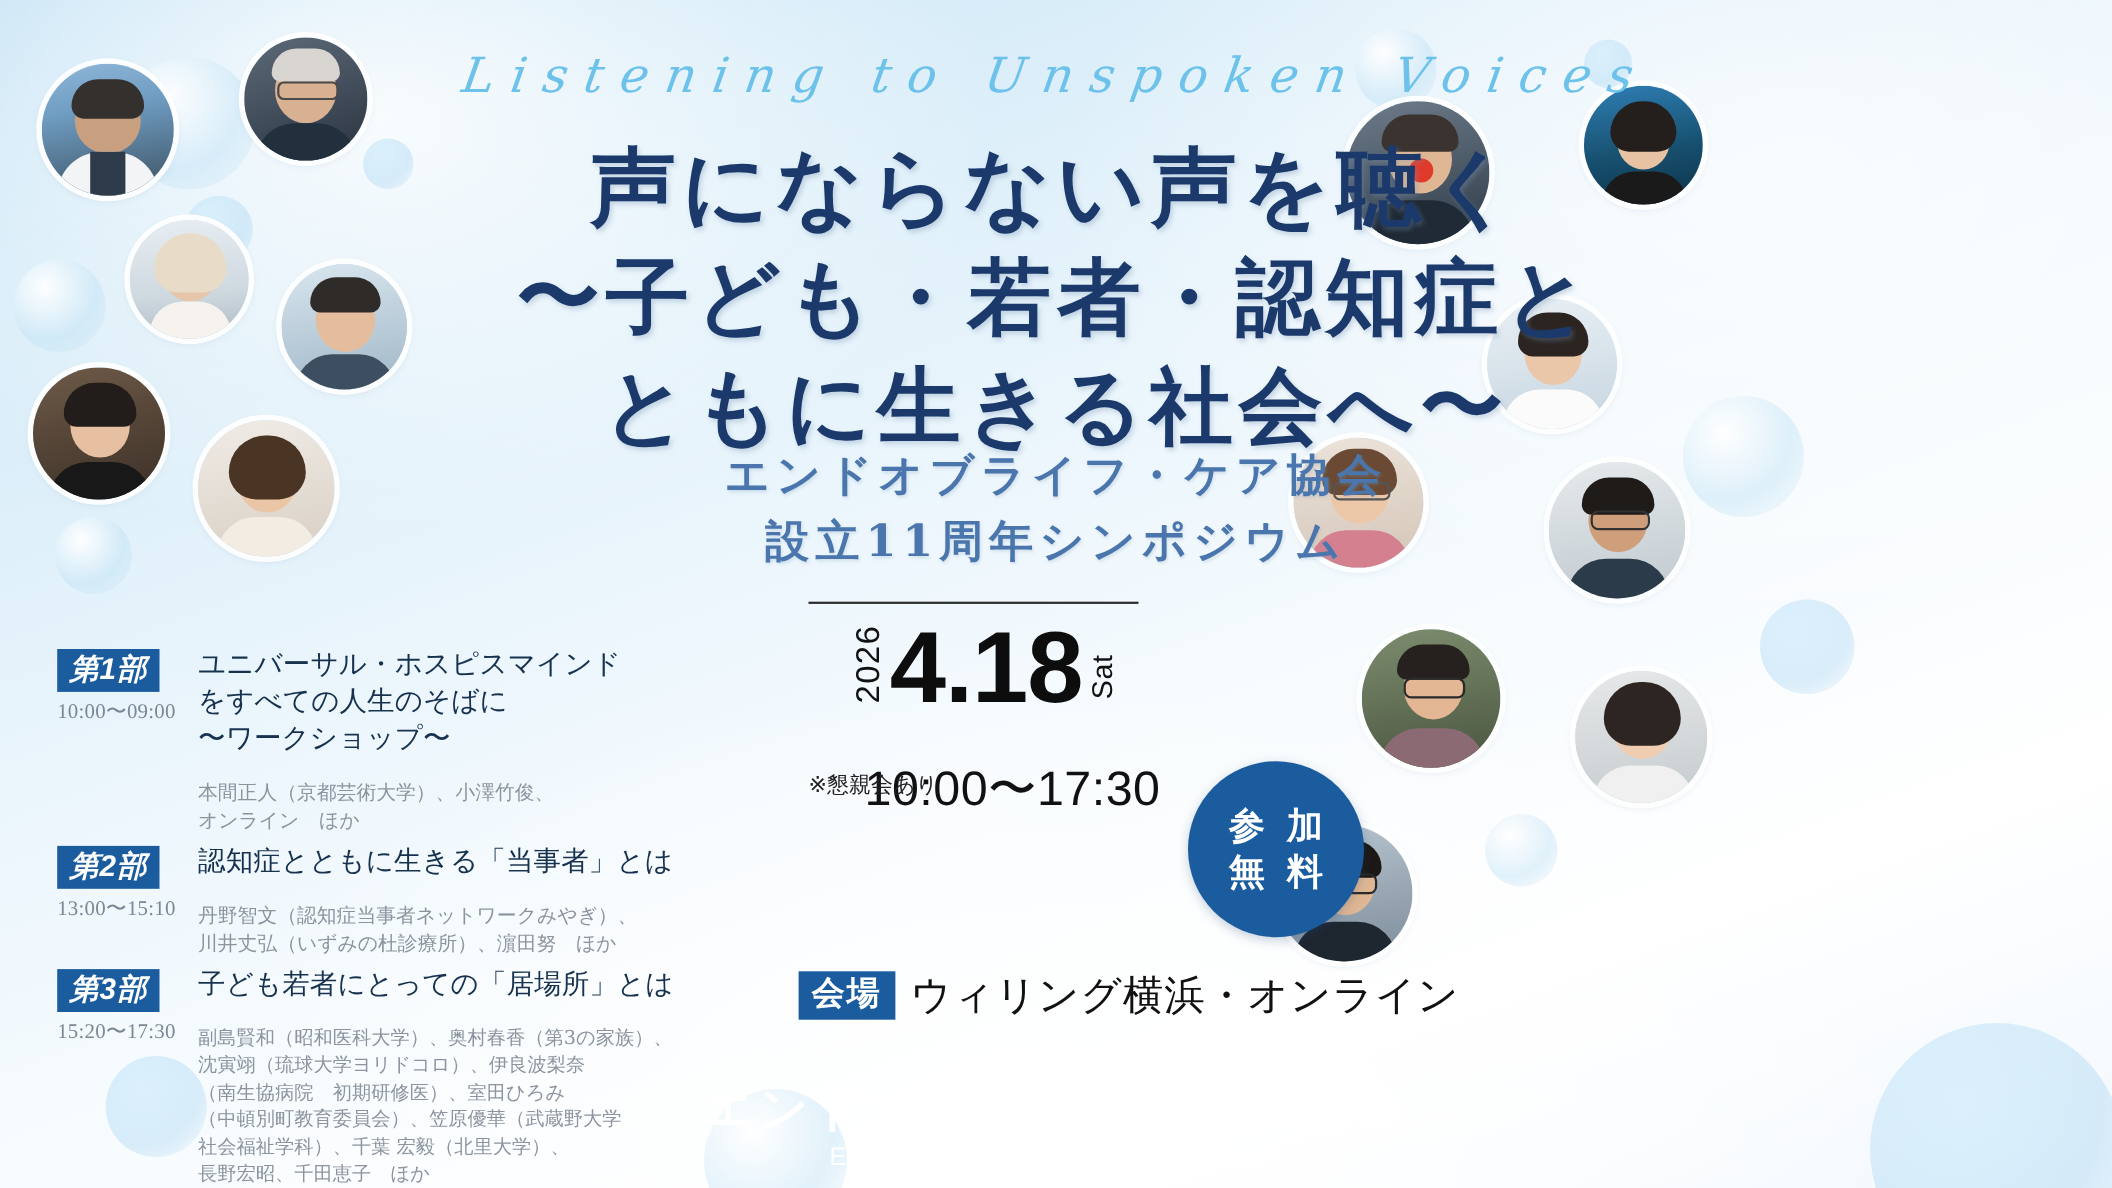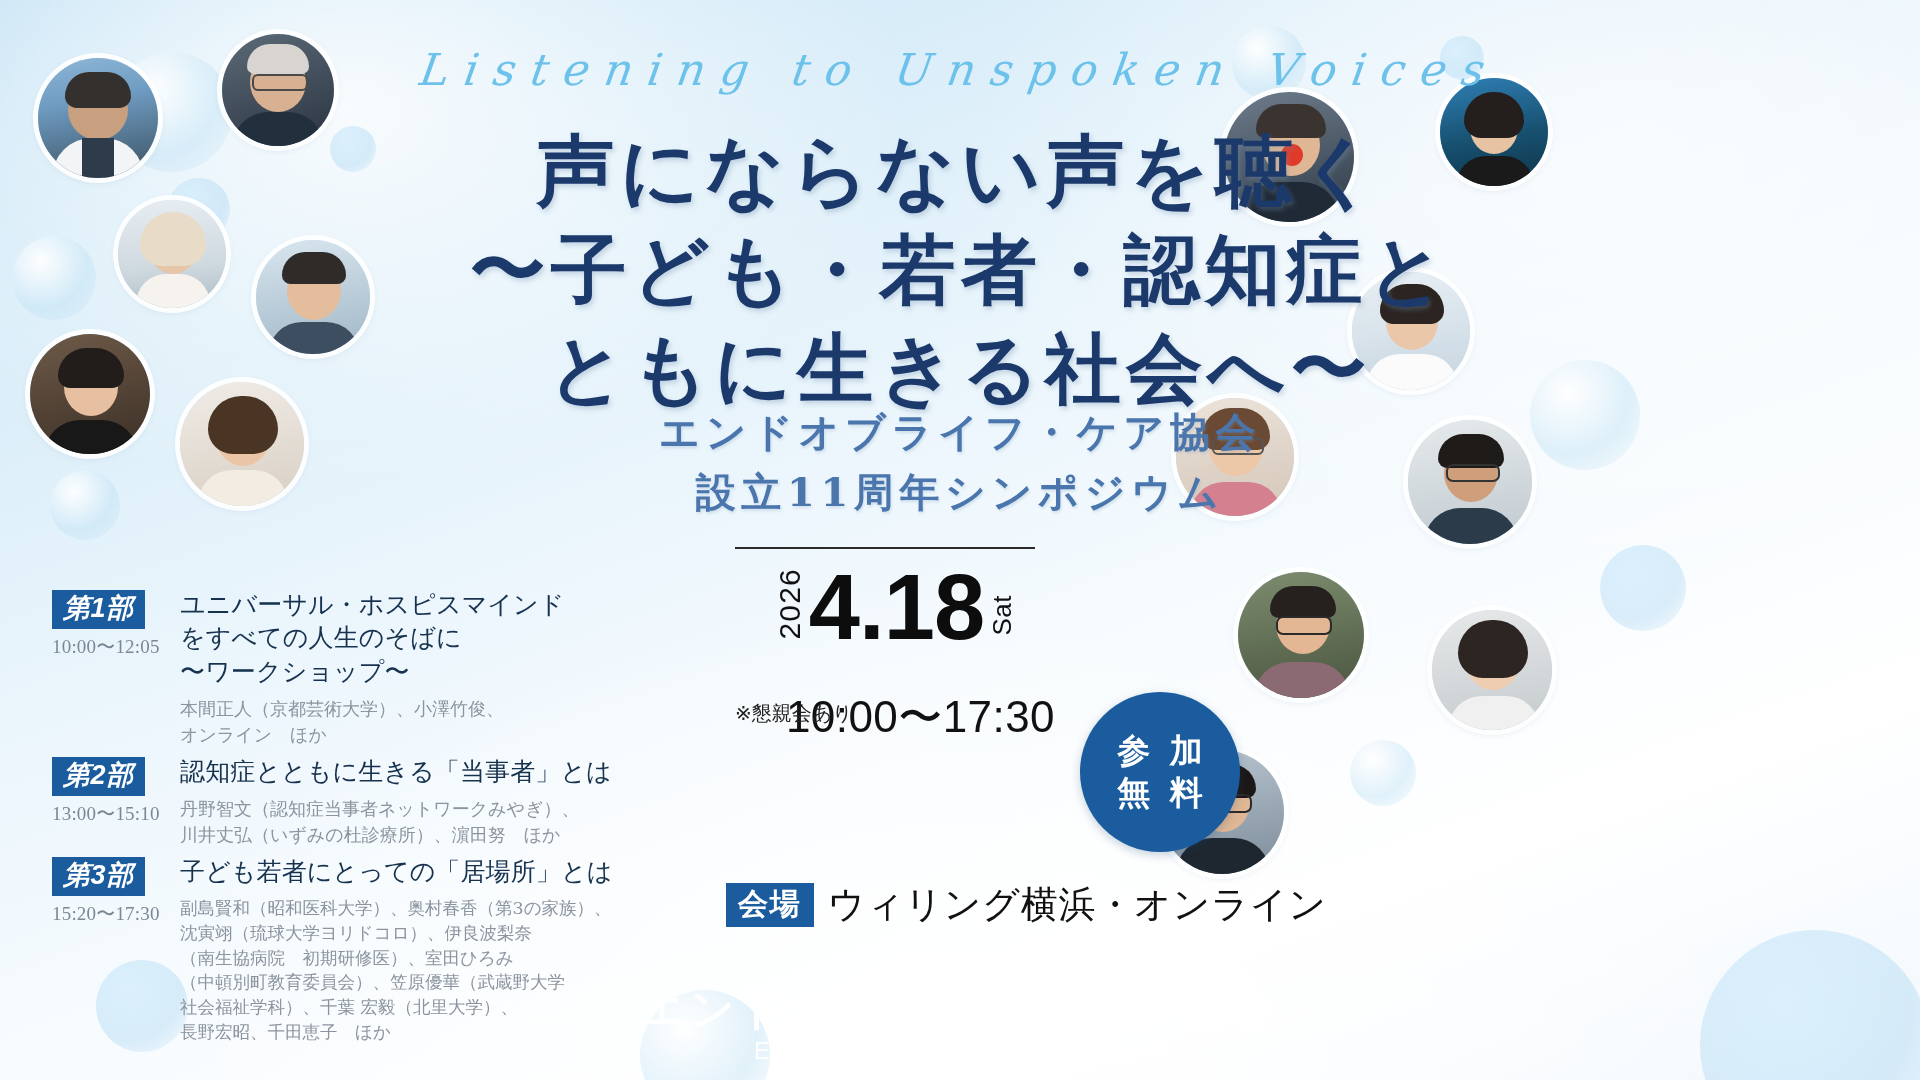--- a/index.html
+++ b/index.html
@@ -92,21 +92,21 @@
   .part-left{width:118px;flex:0 0 118px;padding-top:2px;}
   .part-tag{
     background:#1a5c9e;color:#fff;display:inline-block;
     font-size:27px;font-weight:700;padding:2px 11px 4px;letter-spacing:.02em;line-height:1.22;font-style:italic;
   }
   .part-time{font-family:"Liberation Serif","DejaVu Serif",serif;font-size:19px;color:#7a8795;margin-top:5px;letter-spacing:.01em;}
   .part-right{flex:1;padding-left:10px;}
   .part-title{font-size:25px;color:#16324f;font-weight:400;line-height:1.33;letter-spacing:.005em;}
   .part-speakers{
     font-family:"DejaVu Serif","Liberation Serif",serif;
-    font-size:18px;color:#8b949f;line-height:1.44;margin-top:8px;letter-spacing:0;
+    font-size:18px;color:#8b949f;line-height:1.44;margin-top:20px;letter-spacing:0;
   }
   .p3 .part-speakers{font-size:17.5px;line-height:1.42;}
 
   
   .portrait{
     position:absolute;border-radius:50%;overflow:hidden;
     box-shadow:0 2px 8px rgba(90,130,170,.30);
     background:#cfe0ee;
   }
   .portrait .ph{position:absolute;inset:0;}
@@ -260,21 +260,21 @@
   </div>
 
   <div class="org">
     <div class="org-pre">一般社団法人</div>
     <div class="org-jp">エンドオブライフ・ケア協会</div>
     <div class="org-en">End-of-Life Care Association of Japan</div>
   </div>
 
   <div class="program" id="program">
       <div class="part p1">
-        <div class="part-left"><div class="part-tag">第1部</div><div class="part-time">10:00〜12:05</div></div>
+        <div class="part-left"><div class="part-tag">第1部</div><div class="part-time">10:00〜09:00</div></div>
         <div class="part-right">
           <div class="part-title">
             <div>ユニバーサル・ホスピスマインド</div>
             <div>をすべての人生のそばに</div>
             <div>〜ワークショップ〜</div>
           </div>
           <div class="part-speakers">
             <div>本間正人（京都芸術大学）、小澤竹俊、</div>
             <div>オンライン　ほか</div>
           </div>

